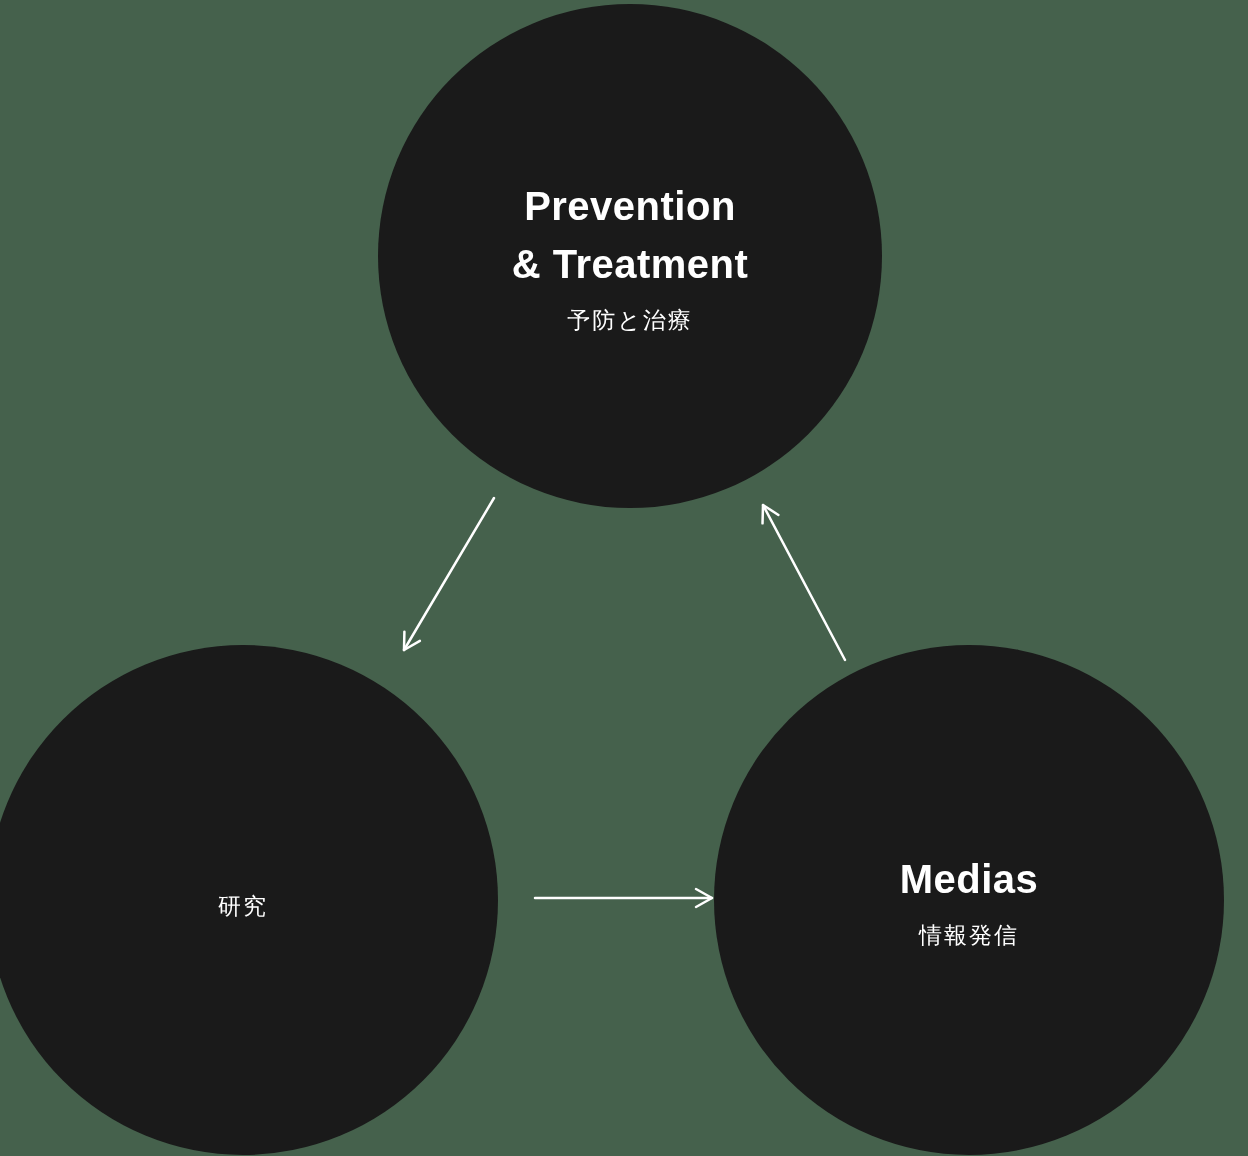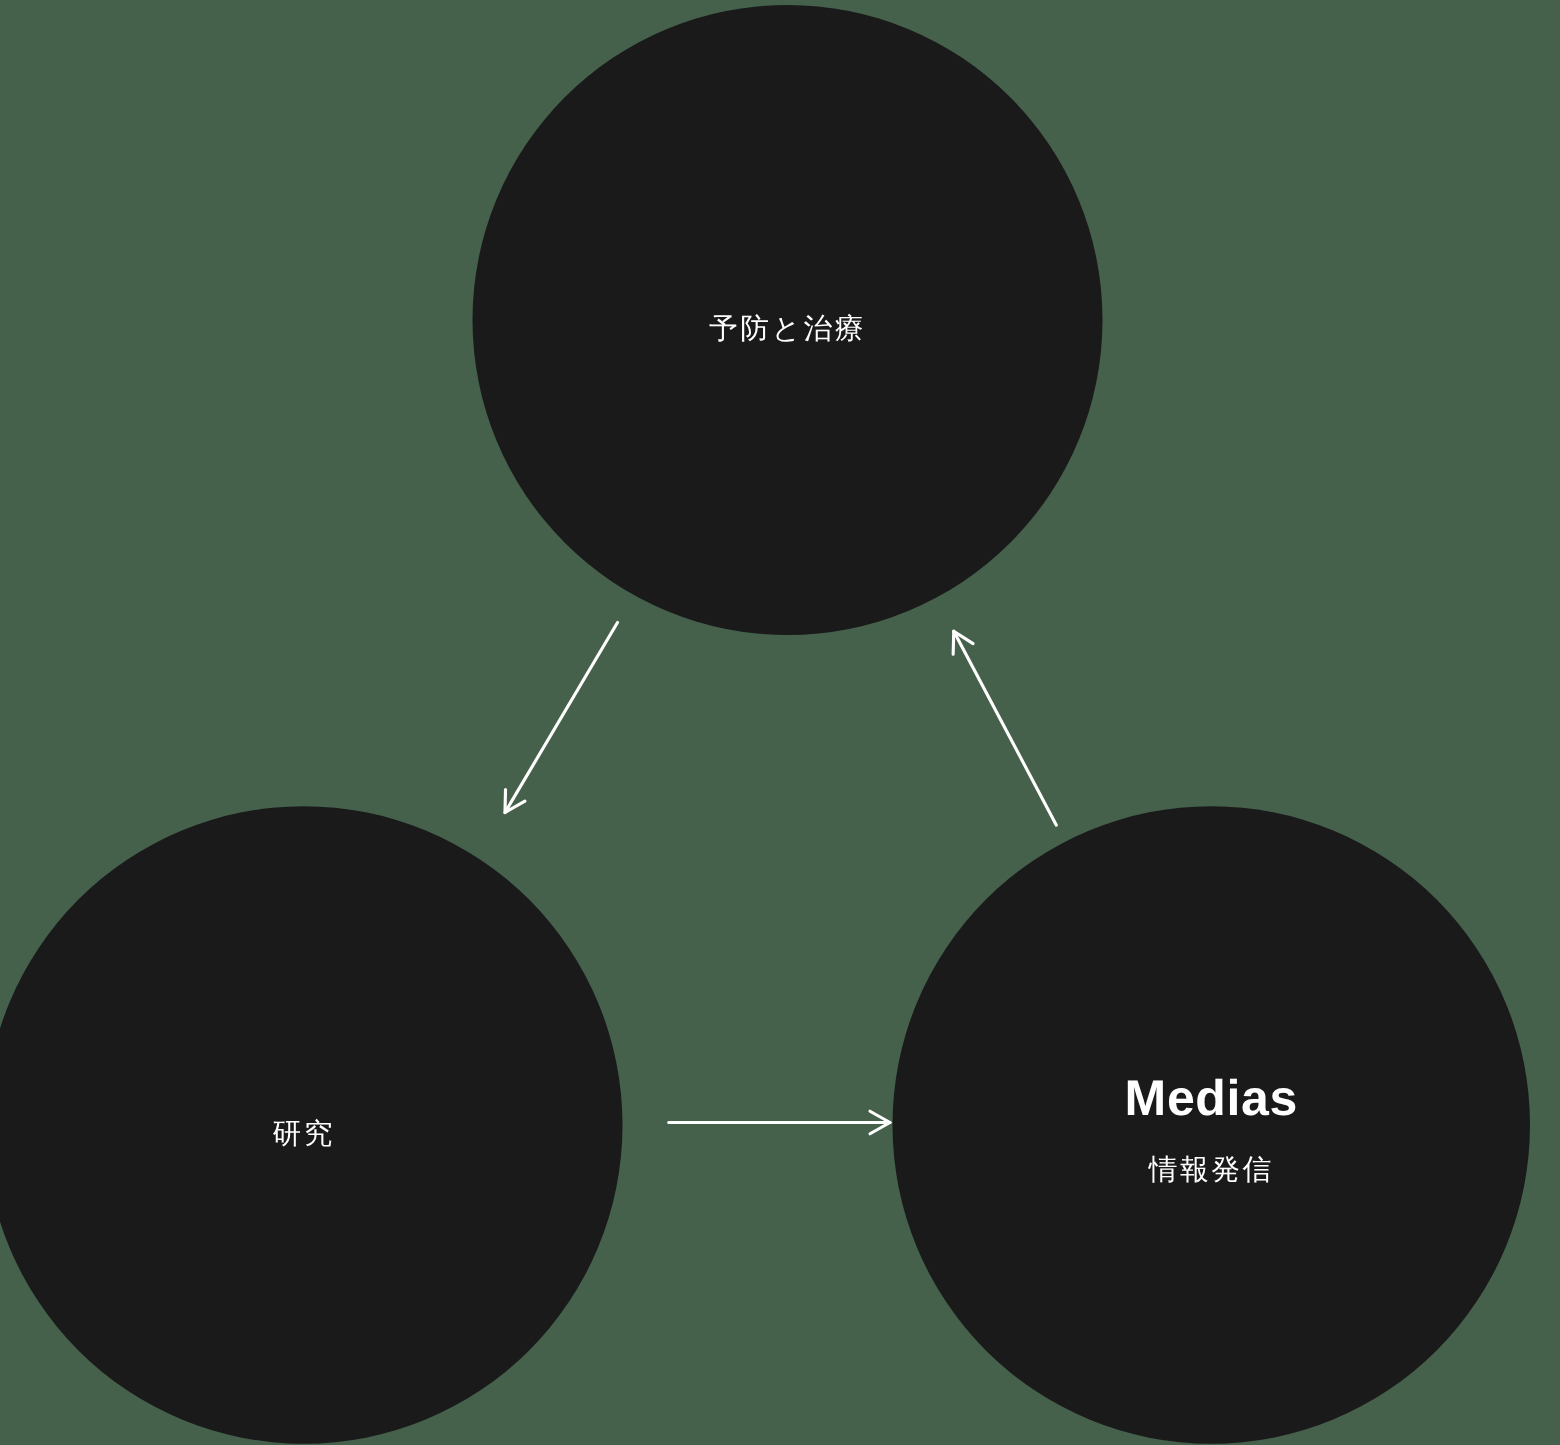--- a/index.html
+++ b/index.html
@@ -67,20 +67,22 @@
       <marker id="arrowhead" viewBox="0 0 24 24" markerWidth="24" markerHeight="24" refX="21" refY="12" orient="auto" markerUnits="userSpaceOnUse">
         <path d="M5 3 L21 12 L5 21" fill="none" stroke="#FFFFFF" stroke-width="2.5" stroke-linecap="round" stroke-linejoin="round"></path>
       </marker>
     </defs>
     <line x1="494" y1="498" x2="404" y2="650" stroke="#FFFFFF" stroke-width="2.5" stroke-linecap="round" marker-end="url(#arrowhead)"></line>
     <line x1="535" y1="898" x2="712" y2="898" stroke="#FFFFFF" stroke-width="2.5" stroke-linecap="round" marker-end="url(#arrowhead)"></line>
     <line x1="845" y1="660" x2="763" y2="505" stroke="#FFFFFF" stroke-width="2.5" stroke-linecap="round" marker-end="url(#arrowhead)"></line>
   </svg>
 
   <div class="node" id="node-prevention">
+    <div class="node-title">Prevention
+&amp; Treatment</div>
     <div class="node-subtitle">予防と治療</div>
   </div>
 
   <div class="node" id="node-study">
     <div class="node-subtitle">研究</div>
   </div>
 
   <div class="node" id="node-medias">
     <div class="node-title">Medias</div>
     <div class="node-subtitle">情報発信</div>

